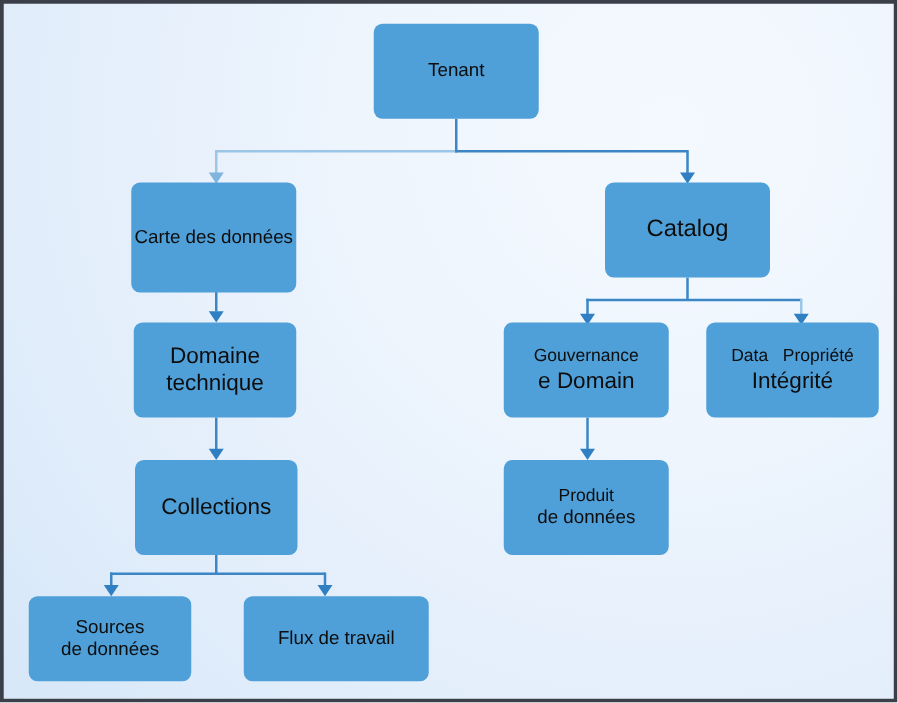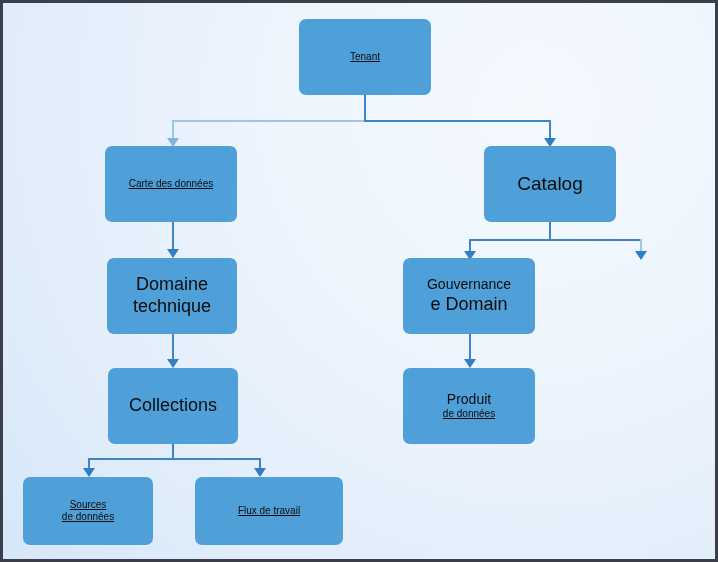--- a/index.html
+++ b/index.html
@@ -32,21 +32,21 @@
     justify-content: center;
     text-align: center;
     line-height: 1.22;
     z-index: 3;
   }
   .node .ln {
     white-space: nowrap;
     display: block;
   }
   .node .ln.small  { font-size: 14px; }
-  .node .ln.mid    { font-size: 10px; text-decoration: underline; }
+  .node .ln.mid    { font-size: 15px; }
   .node .ln.big    { font-size: 18px; }
   .node .ln.xbig   { font-size: 19px; }
 
   
   .node.overflow { overflow: visible; }
 
   
   .conn {
     position: absolute;
     background: #3d86c6;
@@ -99,40 +99,46 @@
   <div class="arrow" style="left:461px; top:248px;"></div>
   <div class="arrow" style="left:632px; top:248px;"></div>
 
   <div class="conn v" style="left:466px; top:331px; height:27px;"></div>
   <div class="arrow" style="left:461px; top:356px;"></div>
 
   <div class="node" style="left:296px; top:16px; width:132px; height:76px;">
     <span class="ln mid">Tenant</span>
   </div>
 
-  <div class="node overflow" style="left:102px; top:143px; width:132px; height:76px;">
+  <div class="node overflow" style="left:102px; top:143px; width:132px; height:88px;">
     <span class="ln mid">Carte des données</span>
   </div>
 
   <div class="node" style="left:104px; top:255px; width:130px; height:76px;">
     <span class="ln big">Domaine</span>
     <span class="ln big">technique</span>
   </div>
 
   <div class="node" style="left:481px; top:143px; width:132px; height:76px;">
     <span class="ln xbig">Catalog</span>
   </div>
 
   <div class="node" style="left:400px; top:255px; width:132px; height:76px;">
     <span class="ln small">Gouvernance</span>
     <span class="ln big">
       <span class="inline-white">e</span><span>&nbsp;</span><span>Domain</span>
     </span>
   </div>
 
+  <div class="node overflow" style="left:562px; top:255px; width:138px; height:76px;">
+    <span class="ln small">
+      <span>Data</span><span>&nbsp;&nbsp;&nbsp;</span><span>Propriété</span>
+    </span>
+    <span class="ln big">Intégrité</span>
+  </div>
 
   <div class="node" style="left:105px; top:365px; width:130px; height:76px;text-align:right;">
     <span class="ln big">Collections</span>
   </div>
 
   <div class="node" style="left:400px; top:365px; width:132px; height:76px;align-items:center;">
     <span class="ln small">Produit</span>
     <span class="ln mid">de données</span>
   </div>
 

